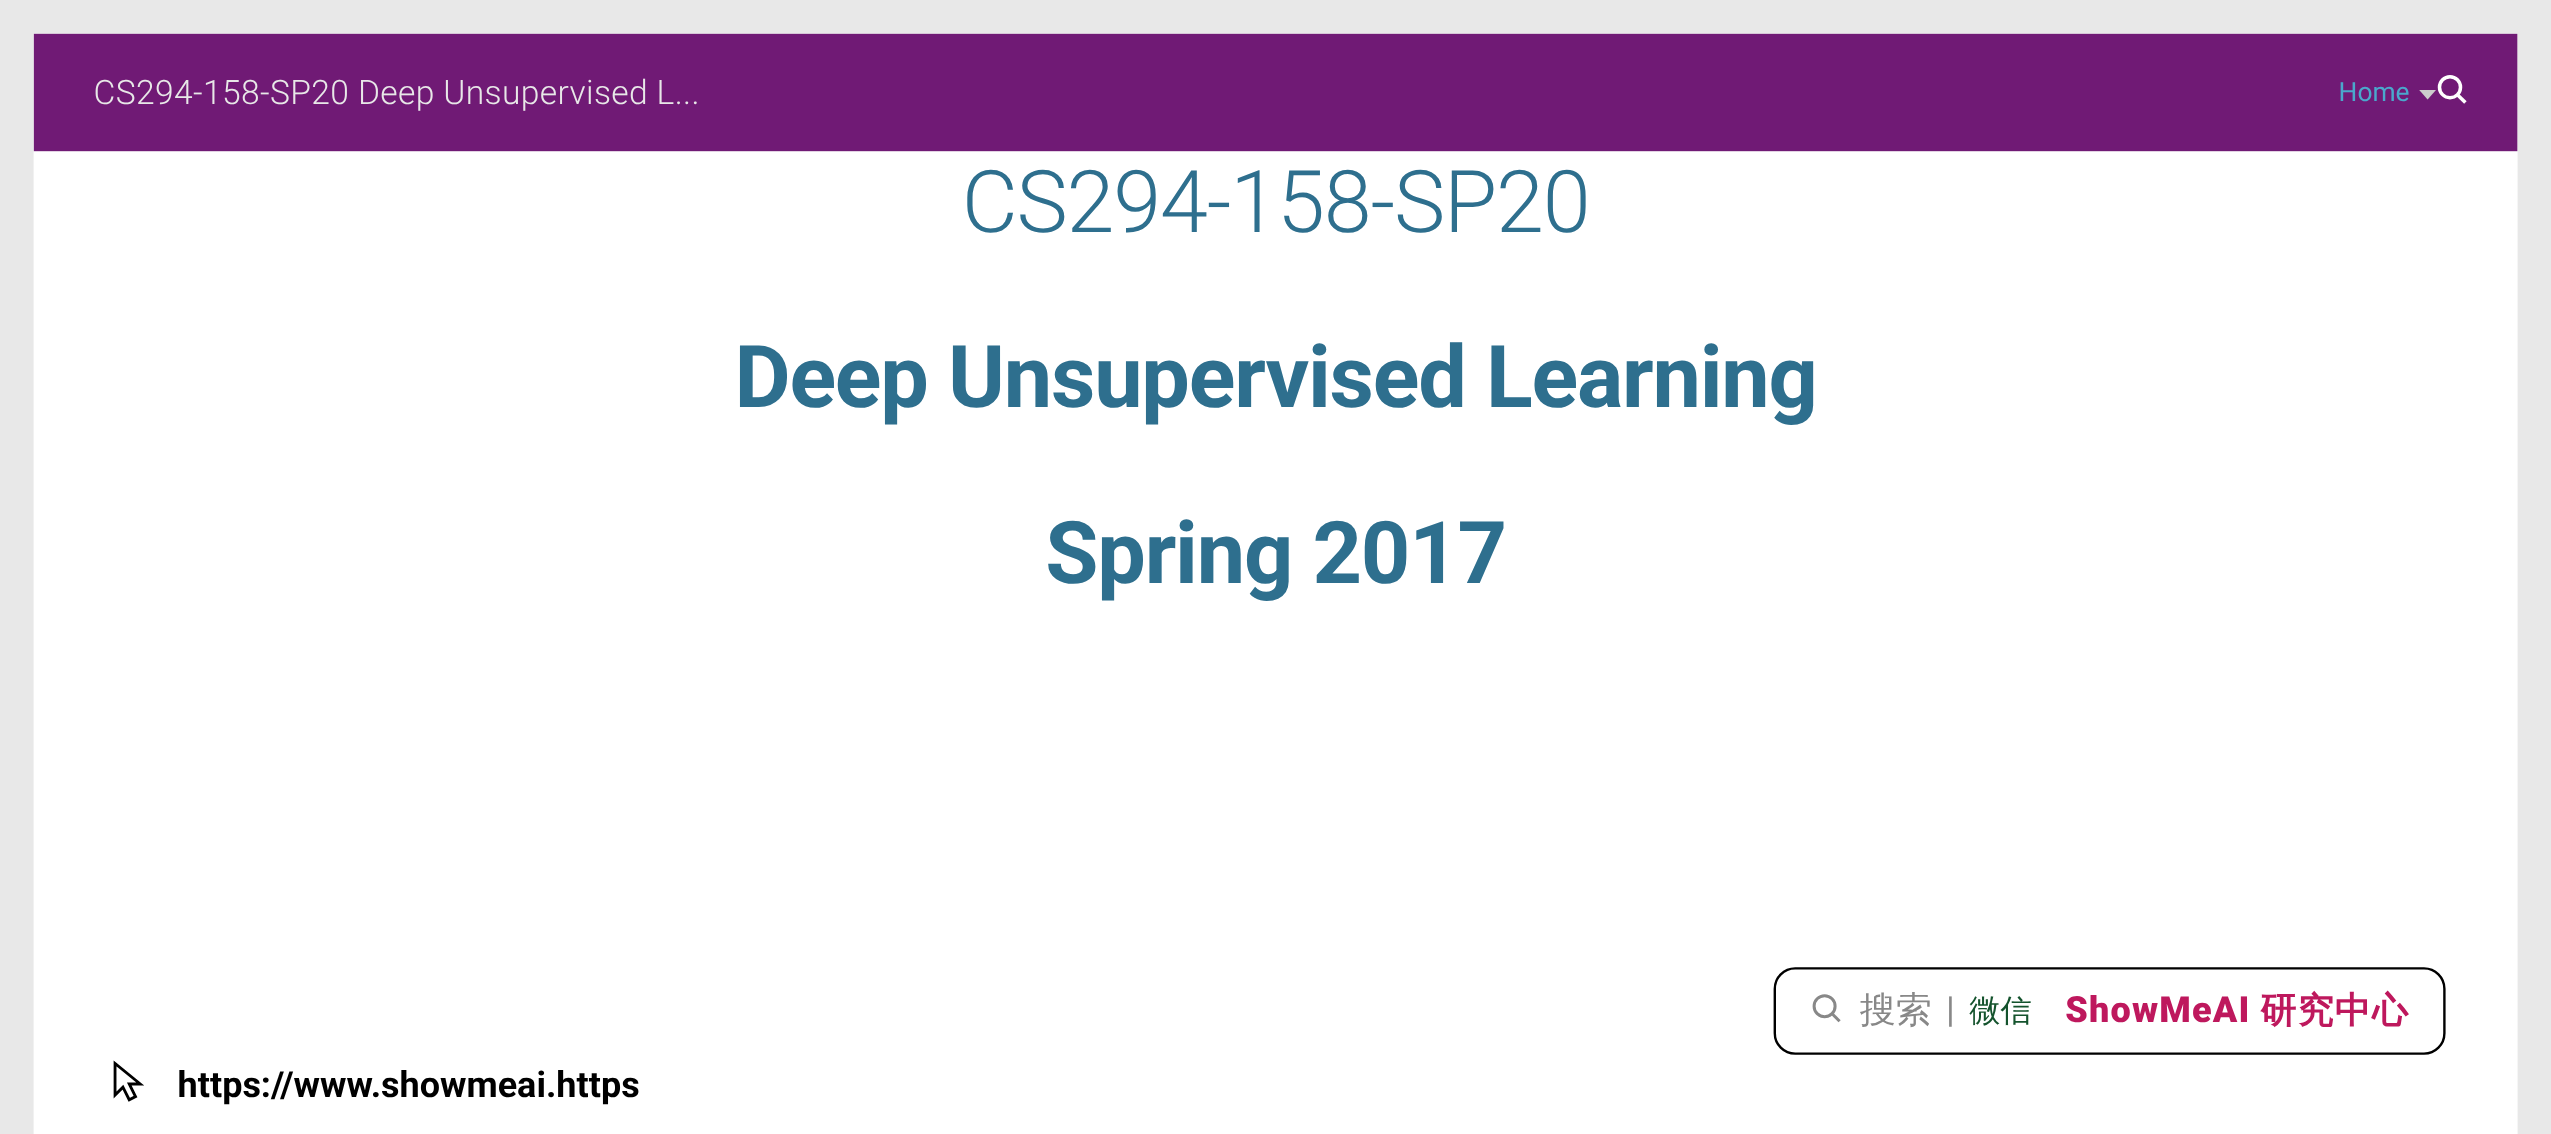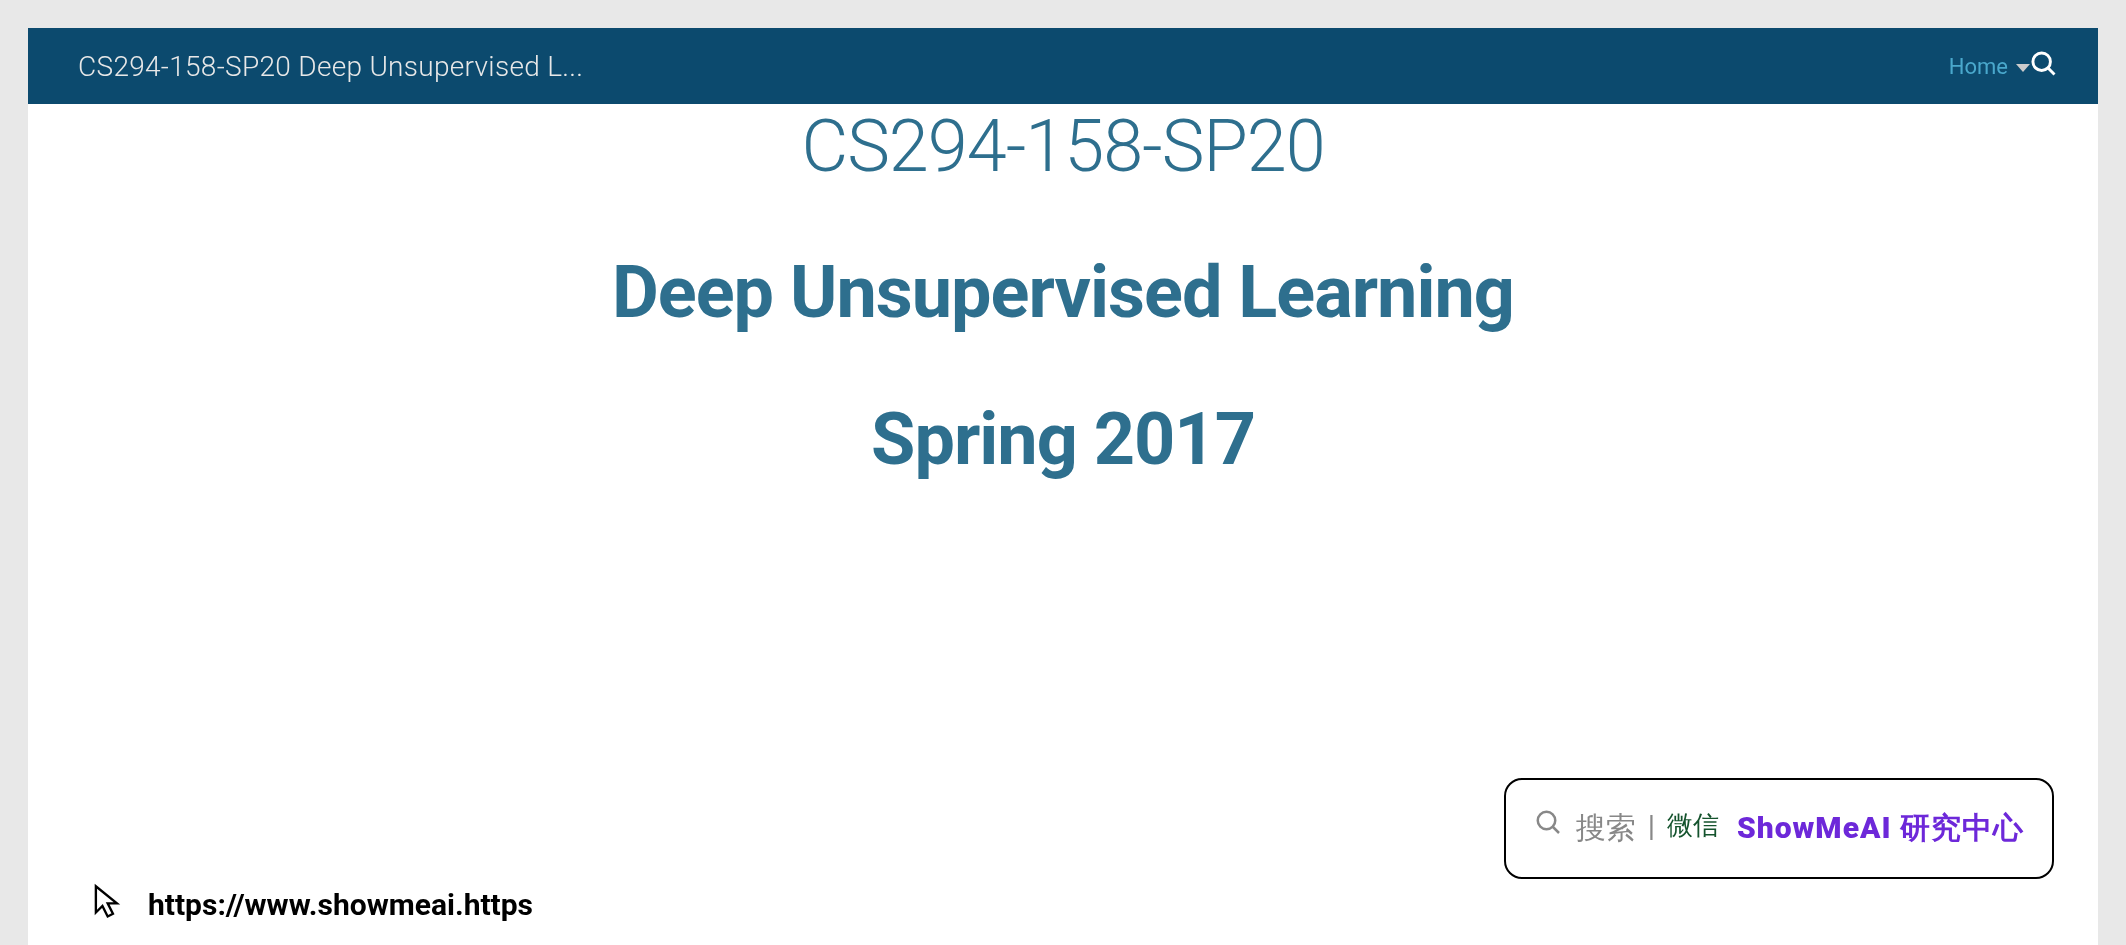--- a/index.html
+++ b/index.html
@@ -16,22 +16,22 @@
       position: relative;
     }
     .page-frame {
       background: #fff;
       margin: 28px 28px 0 28px;
       height: calc(100% - 28px);
       position: relative;
       overflow: hidden;
     }
     .header-bar {
-      background: #0c4a6e;
-      height: 76px;
+      background: #701a75;
+      height: 98px;
       display: flex;
       align-items: center;
       justify-content: space-between;
       padding: 0 40px 0 50px;
       color: #fff;
     }
     .site-title {
       font-size: 28px;
       font-weight: 300;
       color: #e8e8e8;
@@ -99,27 +99,27 @@
       stroke: #000;
       stroke-width: 1.8;
     }
     .watermark-url {
       font-size: 30px;
       font-weight: 700;
       color: #000;
     }
     .search-badge {
       position: absolute;
-      right: 44px;
+      right: 60px;
       bottom: 66px;
       border: 2.5px solid #000;
       border-radius: 18px;
-      padding: 28px 28px;
+      padding: 14px 28px;
       display: flex;
-      align-items: flex-start;
+      align-items: center;
       gap: 12px;
       background: #fff;
     }
     .badge-search-icon svg {
       width: 30px;
       height: 30px;
       stroke: #888;
       stroke-width: 2;
       fill: none;
     }
@@ -133,22 +133,22 @@
       color: #888;
     }
     .badge-wechat {
       font-size: 26px;
       color: #14532d;
       font-weight: 400;
     }
     .badge-brand {
       font-size: 30px;
       font-weight: 900;
-      color: #6d28d9;
-      margin-left: 6px;
+      color: #be185d;
+      margin-left: 16px;
       letter-spacing: 1px;
     }
   </style>
 </head>
 <body>
 
 <div class="page-frame">
 
   <div class="header-bar">
     <div class="site-title">CS294-158-SP20 Deep Unsupervised L...</div>

